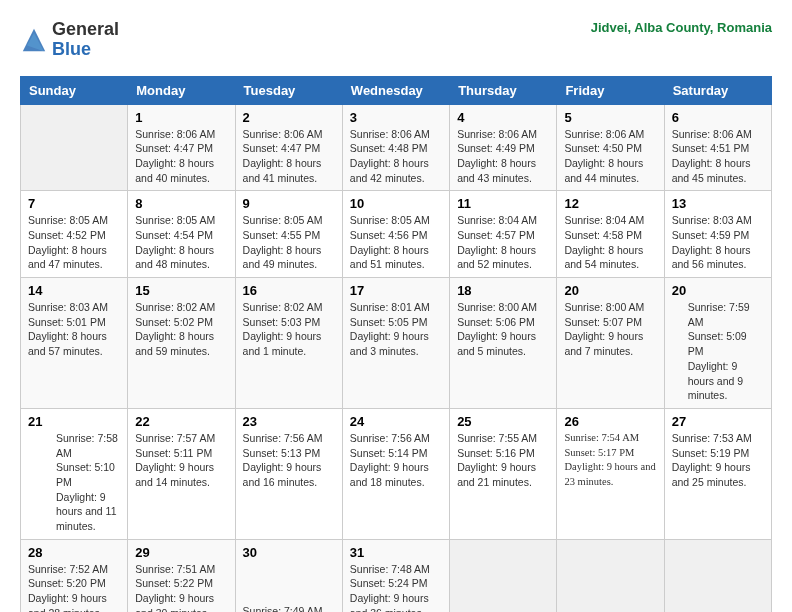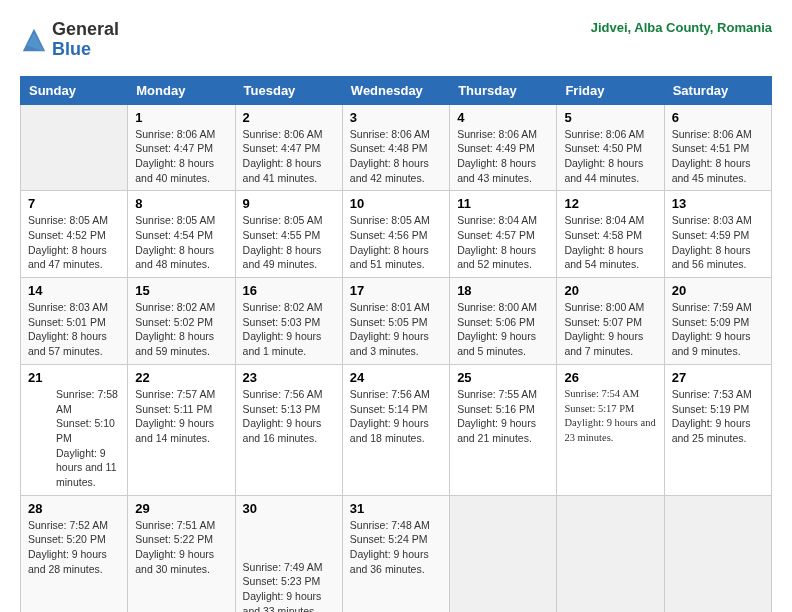--- a/index.html
+++ b/index.html
@@ -235,21 +235,21 @@
 Daylight: 9 hours and 5 minutes.</div>
         </td>
         <td>
           <span class="day-num">20</span>
           <div class="day-detail" style="white-space: pre-line;">Sunrise: 8:00 AM
 Sunset: 5:07 PM
 Daylight: 9 hours and 7 minutes.</div>
         </td>
         <td>
           <span class="day-num">20</span>
-          <div class="day-detail" style="white-space: pre-line;">Sunrise: 7:59 AM
+          <div class="day-detail" style="white-space: pre-line; margin-left: 16px;">Sunrise: 7:59 AM
 Sunset: 5:09 PM
 Daylight: 9 hours and 9 minutes.</div>
         </td>
       </tr>
       <tr>
         <td>
           <span class="day-num">21</span>
           <div class="day-detail" style="white-space: pre-line; margin-left: 28px;">Sunrise: 7:58 AM
 Sunset: 5:10 PM
 Daylight: 9 hours and 11 minutes.</div>

